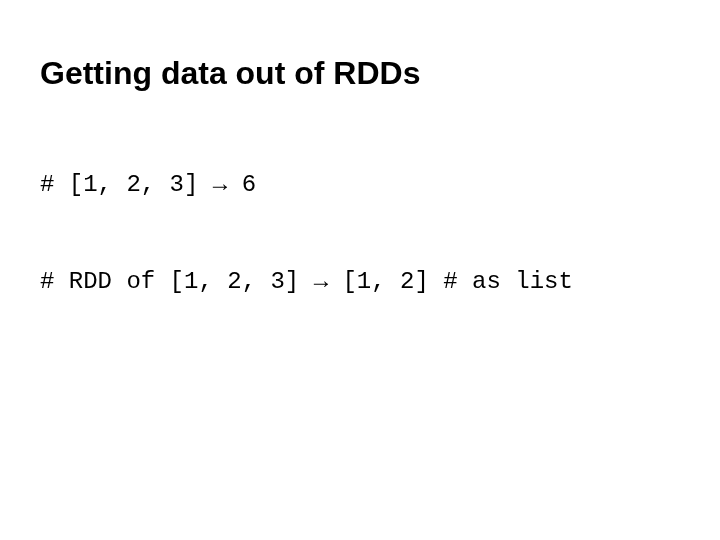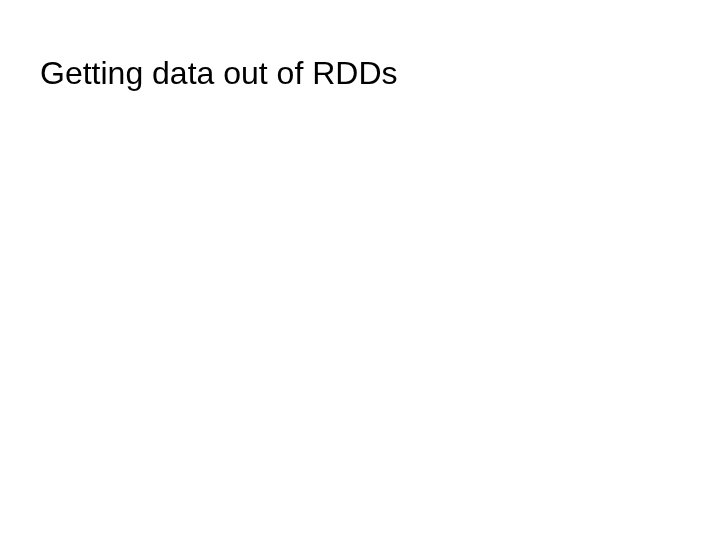--- a/index.html
+++ b/index.html
@@ -5,21 +5,21 @@
     * { margin: 0; padding: 0; box-sizing: border-box; }
     body {
       width: 720px;
       height: 540px;
       background: #ffffff;
       padding: 55px 40px;
       font-family: Arial, Helvetica, sans-serif;
     }
     .title {
       font-size: 32px;
-      font-weight: normal;
+      font-weight: bold;
       color: #000;
       margin-bottom: 12px;
     }
     .code-block {
       font-family: "Lucida Console", Consolas, "Courier New", monospace;
       font-size: 24px;
       line-height: 1.35;
       color: #000;
       white-space: pre;
     }
@@ -27,17 +27,19 @@
       display: block;
     }
     .bold { font-weight: bold; }
   </style>
 </head>
 <body>
 
 <h1 class="title">Getting data out of RDDs</h1>
 
 <div class="code-block">
+  <span class="code-line"><span># [1, 2, 3] → 6</span></span>
+  <span class="code-line"><span># RDD of [1, 2, 3] → [1, 2] # as list</span></span>
   
   
   
   
 </div>
 
 </body></html>

